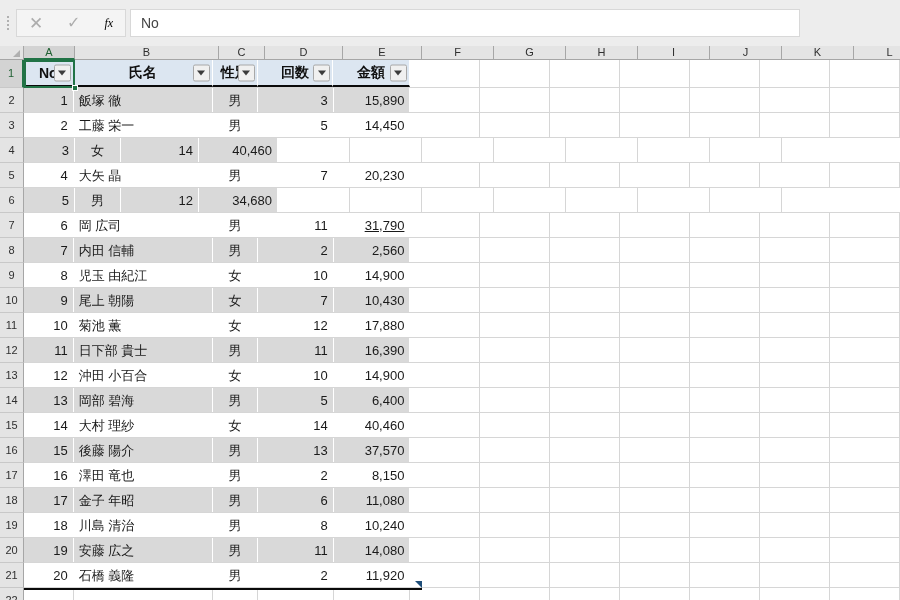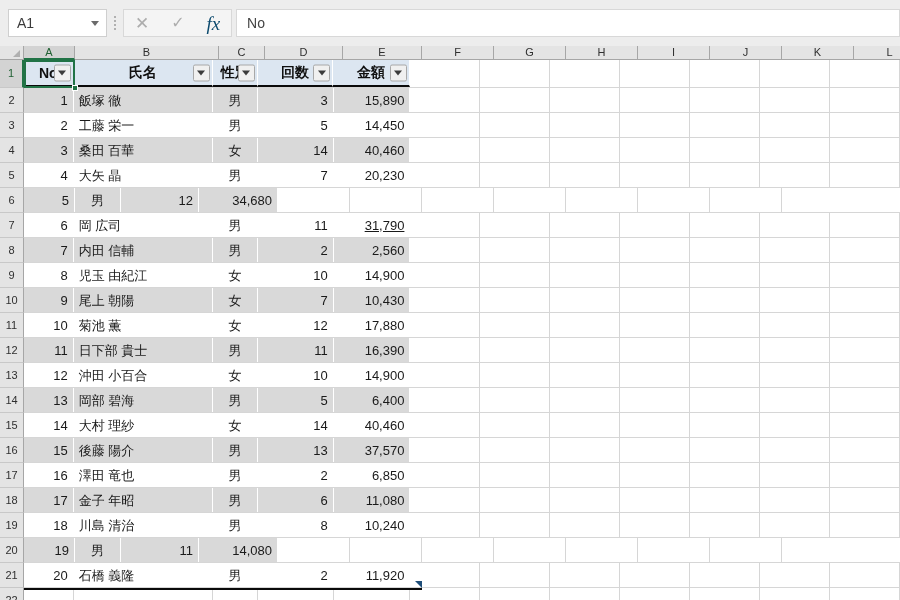--- a/index.html
+++ b/index.html
@@ -47,21 +47,21 @@
   }
   #fx-group {
     width: 110px; height: 28px;
     background: #F4F4F4;
     border: 1px solid #D8D8D8;
     display: flex; align-items: center; justify-content: space-around;
   }
   .fx-btn { color: #ADADAD; font-size: 15px; line-height: 1; }
   #btn-cancel { font-size: 17px; }
   #btn-enter  { font-size: 16px; }
-  #btn-fx { color: #0c4a6e; font-size: 19px; font-style: italic;
+  #btn-fx { color: #000000; font-size: 12px; font-style: italic;
             font-family: "Liberation Serif", serif; }
   #formula-input {
     margin-left: 4px;
     width: 670px; height: 28px;
     background: #FFFFFF;
     border: 1px solid #D8D8D8;
     display: flex; align-items: center;
     padding-left: 10px;
     font-size: 14px; color: #444444;
   }
@@ -181,24 +181,20 @@
     width: 0; height: 0;
     border-left: 7px solid transparent;
     border-top: 7px solid #1F4E79;
     z-index: 6;
   }
 </style>
 </head>
 <body>
 
 <div id="formula-strip">
-  <div id="name-box">
-    <span id="name-box-value">A1</span>
-    <span class="caret-down"></span>
-  </div>
   <div id="namebox-sep">
       <i></i>
     </div>
   <div id="fx-group">
     <span class="fx-btn" id="btn-cancel">✕</span>
     <span class="fx-btn" id="btn-enter">✓</span>
     <span class="fx-btn" id="btn-fx">fx</span>
   </div>
   <div id="formula-input">No</div>
 </div>
@@ -310,21 +306,20 @@
         <div class="gcell" style="width: 72px;"></div>
         <div class="gcell" style="width: 72px;"></div>
         <div class="gcell" style="width: 72px;"></div>
         <div class="gcell" style="width: 72px;"></div>
         <div class="gcell" style="width: 72px;"></div>
         <div class="gcell" style="width: 72px;"></div>
         <div class="gcell" style="width: 72px;"></div>
       </div>
       <div class="grid-row" style="height: 25px;">
         <div class="gcell t-cell al-r band-a" style="width: 51px;">3</div>
-        <div class="gcell t-cell al-l band-a" style="width: 144px;">桑田 百華</div>
         <div class="gcell t-cell al-c band-a" style="width: 46px;">女</div>
         <div class="gcell t-cell al-r band-a" style="width: 78px;">14</div>
         <div class="gcell t-cell al-r band-a" style="width: 79px;">40,460</div>
         <div class="gcell" style="width: 72px;"></div>
         <div class="gcell" style="width: 72px;"></div>
         <div class="gcell" style="width: 72px;"></div>
         <div class="gcell" style="width: 72px;"></div>
         <div class="gcell" style="width: 72px;"></div>
         <div class="gcell" style="width: 72px;"></div>
         <div class="gcell" style="width: 72px;"></div>
@@ -494,21 +489,21 @@
         <div class="gcell" style="width: 72px;"></div>
         <div class="gcell" style="width: 72px;"></div>
         <div class="gcell" style="width: 72px;"></div>
         <div class="gcell" style="width: 72px;"></div>
       </div>
       <div class="grid-row" style="height: 25px;">
         <div class="gcell t-cell al-r band-b" style="width: 51px;">16</div>
         <div class="gcell t-cell al-l band-b" style="width: 144px;">澤田 竜也</div>
         <div class="gcell t-cell al-c band-b" style="width: 46px;">男</div>
         <div class="gcell t-cell al-r band-b" style="width: 78px;">2</div>
-        <div class="gcell t-cell al-r band-b" style="width: 79px;">6,850</div>
+        <div class="gcell t-cell al-r band-b" style="width: 79px;">8,150</div>
         <div class="gcell" style="width: 72px;"></div>
         <div class="gcell" style="width: 72px;"></div>
         <div class="gcell" style="width: 72px;"></div>
         <div class="gcell" style="width: 72px;"></div>
         <div class="gcell" style="width: 72px;"></div>
         <div class="gcell" style="width: 72px;"></div>
         <div class="gcell" style="width: 72px;"></div>
       </div>
       <div class="grid-row" style="height: 25px;">
         <div class="gcell t-cell al-r band-a" style="width: 51px;">17</div>
@@ -533,20 +528,21 @@
         <div class="gcell" style="width: 72px;"></div>
         <div class="gcell" style="width: 72px;"></div>
         <div class="gcell" style="width: 72px;"></div>
         <div class="gcell" style="width: 72px;"></div>
         <div class="gcell" style="width: 72px;"></div>
         <div class="gcell" style="width: 72px;"></div>
         <div class="gcell" style="width: 72px;"></div>
       </div>
       <div class="grid-row" style="height: 25px;">
         <div class="gcell t-cell al-r band-a" style="width: 51px;">19</div>
+        <div class="gcell t-cell al-l band-a" style="width: 144px;">安藤 広之</div>
         <div class="gcell t-cell al-c band-a" style="width: 46px;">男</div>
         <div class="gcell t-cell al-r band-a" style="width: 78px;">11</div>
         <div class="gcell t-cell al-r band-a" style="width: 79px;">14,080</div>
         <div class="gcell" style="width: 72px;"></div>
         <div class="gcell" style="width: 72px;"></div>
         <div class="gcell" style="width: 72px;"></div>
         <div class="gcell" style="width: 72px;"></div>
         <div class="gcell" style="width: 72px;"></div>
         <div class="gcell" style="width: 72px;"></div>
         <div class="gcell" style="width: 72px;"></div>

